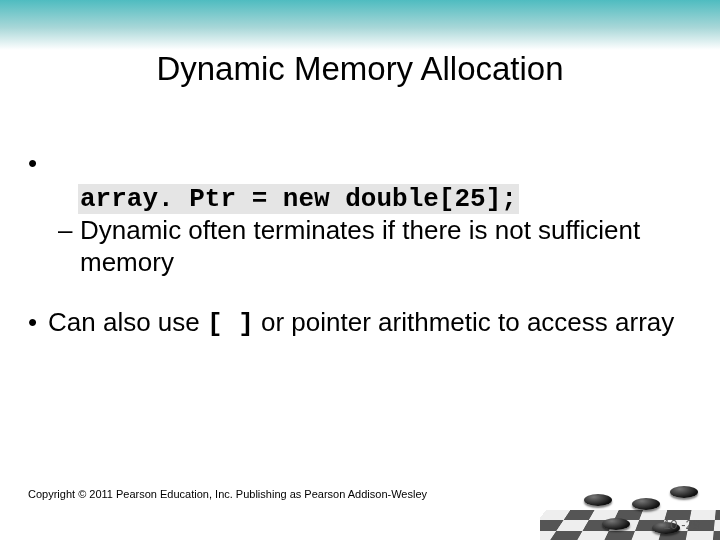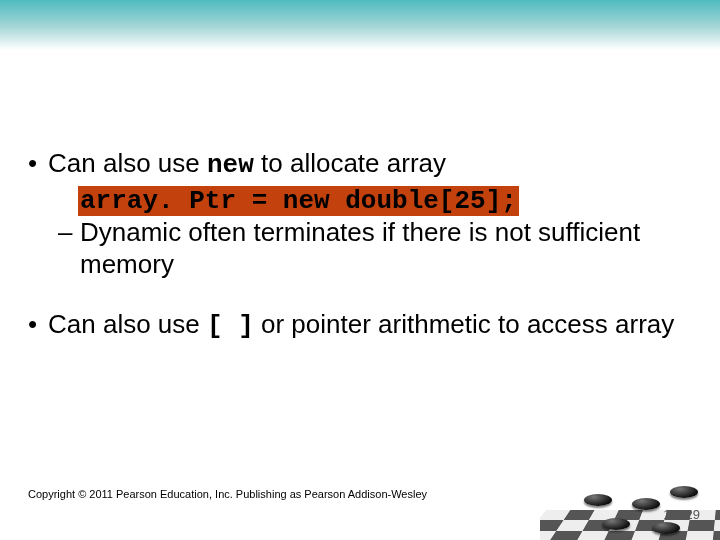--- a/index.html
+++ b/index.html
@@ -51,21 +51,21 @@
     width: 20px;
     flex-shrink: 0;
   }
   .code-line {
     margin-left: 50px;
     font-family: "Courier New", monospace;
     font-weight: bold;
     font-size: 26px;
   }
   .code-line .bck {
-    background: #c2410c;
+    background: #e5e5e5;
     padding: 0 2px;
   }
   .sub-bullet {
     display: flex;
     margin-left: 30px;
   }
   .sub-bullet .dash {
     width: 22px;
     flex-shrink: 0;
   }
@@ -79,21 +79,21 @@
   .copyright {
     position: absolute;
     left: 28px;
     bottom: 40px;
     font-size: 11px;
     color: #000;
   }
   .pagenum {
     position: absolute;
     right: 20px;
-    bottom: 18px;
+    bottom: 8px;
     font-size: 13px;
     color: #555;
   }
   
   .checker {
     position: absolute;
     right: 0;
     bottom: 0;
     width: 180px;
     height: 70px;
@@ -122,28 +122,26 @@
     box-shadow: 0 2px 2px rgba(0,0,0,0.5);
   }
 </style>
 </head>
 <body>
 
 <div class="slide">
 
   <div class="top-band"></div>
 
+  <div class="title">Dynamic Memory Allocation</div>
 
   <div class="body">
 
     <div class="bullet1">
       <div class="dot">•</div>
-      <div>
-        <span>Can also use </span><span class="mono">new</span><span> to allocate array</span>
-      </div>
     </div>
 
     <div class="code-line"><span class="bck">array. Ptr = new double[25];</span></div>
 
     <div class="sub-bullet">
       <div class="dash">–</div>
       <div>Dynamic often terminates if there is not sufficient memory</div>
     </div>
 
     <div class="gap"></div>

